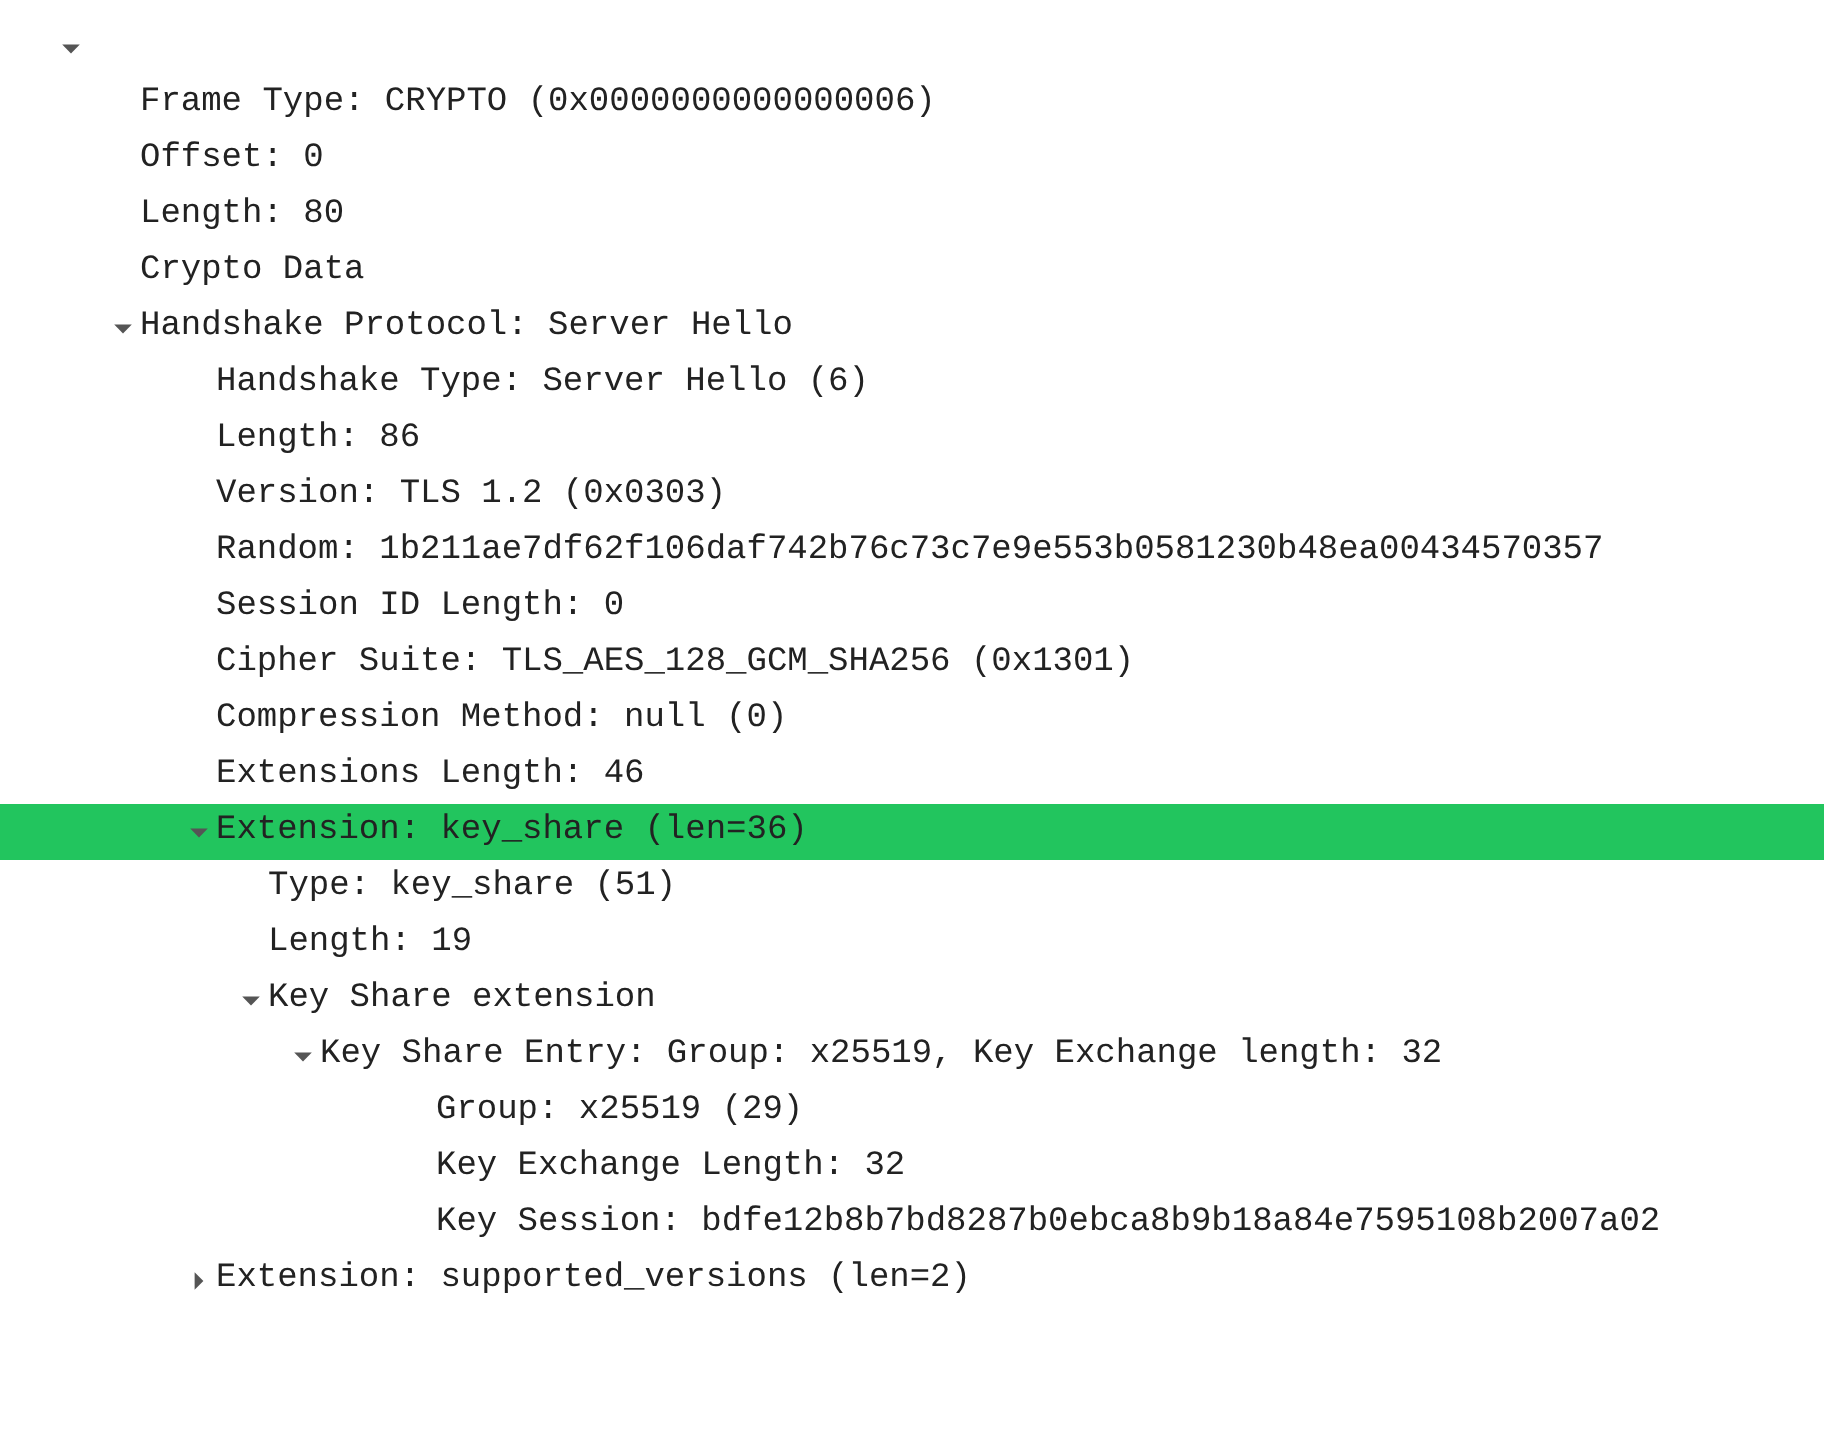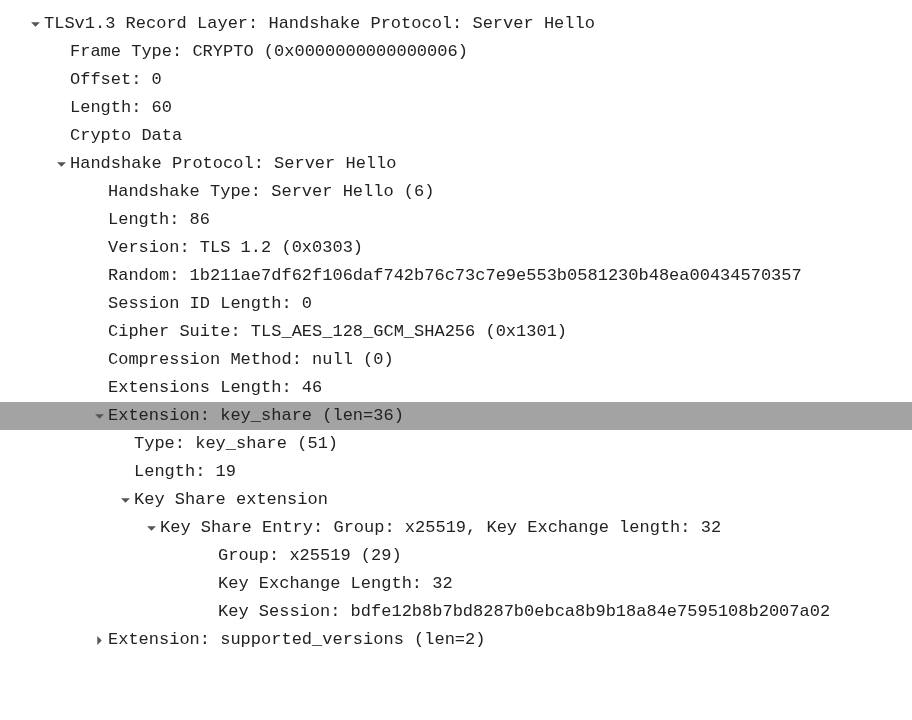--- a/index.html
+++ b/index.html
@@ -17,21 +17,21 @@
   .panel {
     padding-top: 10px;
   }
   .row {
     white-space: pre;
     height: 28px;
     display: flex;
     align-items: center;
   }
   .row.selected {
-    background: #a3a3a3;
+    background: #22c55e;
   }
   .indent {
     display: inline-block;
   }
   .i0 { width: 26px; }
   .i1 { width: 52px; }
   .i2 { width: 90px; }
   .i3 { width: 116px; }
   .i4 { width: 142px; }
   .i6 { width: 200px; }
@@ -65,36 +65,35 @@
 
 <div class="panel">
 
   <div class="row">
     <span class="indent i0"></span>
     <span class="toggle">
       <svg viewBox="0 0 10 10">
           <path d="M1 3 L5 7 L9 3 Z"></path>
         </svg>
     </span>
-    <span class="text">TLSv1.3 Record Layer: Handshake Protocol: Server Hello</span>
   </div>
 
   <div class="row">
     <span class="indent i1"></span><span class="spacer-toggle"></span>
     <span class="text">Frame Type: CRYPTO (0x0000000000000006)</span>
   </div>
 
   <div class="row">
     <span class="indent i1"></span><span class="spacer-toggle"></span>
     <span class="text">Offset: 0</span>
   </div>
 
   <div class="row">
     <span class="indent i1"></span><span class="spacer-toggle"></span>
-    <span class="text">Length: 60</span>
+    <span class="text">Length: 80</span>
   </div>
 
   <div class="row">
     <span class="indent i1"></span><span class="spacer-toggle"></span>
     <span class="text">Crypto Data</span>
   </div>
 
   <div class="row">
     <span class="indent i1"></span>
     <span class="toggle">

